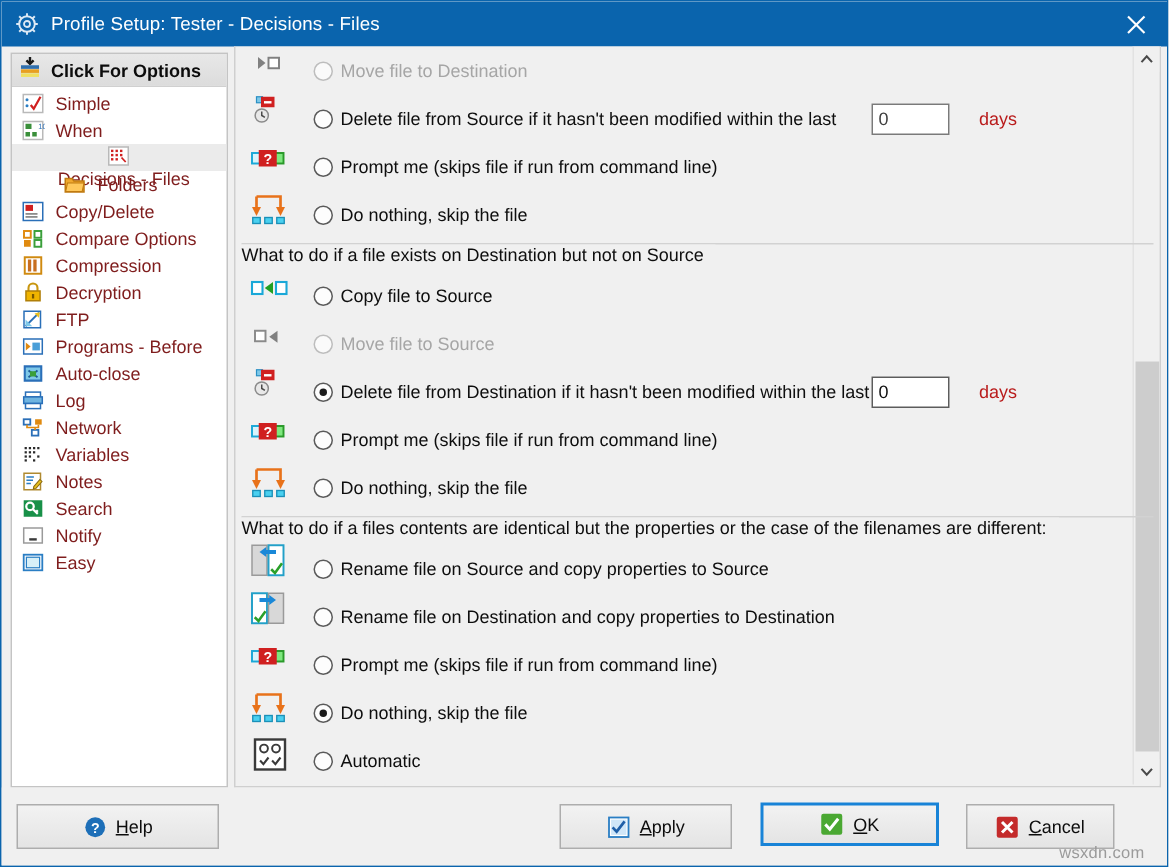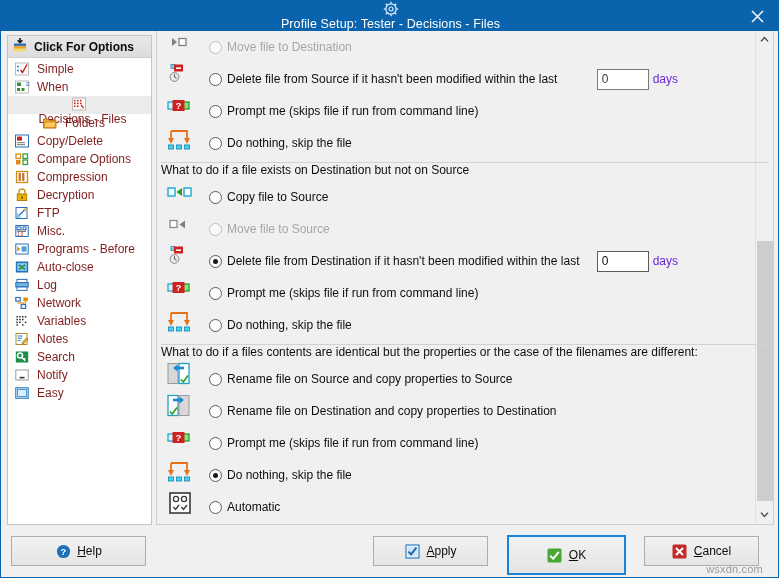--- a/index.html
+++ b/index.html
@@ -21,21 +21,21 @@
     border: 1px solid #0a64ad;
     box-sizing: border-box;
     overflow: hidden;
   }
 
   
   .titlebar {
     position: absolute; left: 0; top: 0;
     width: 779px; height: 30px;
     background: #0a64ad;
-    display: flex; align-items: center; flex-direction: column;
+    display: flex; align-items: center;
   }
   .title-icon {
     width: 16px; height: 16px;
     margin-left: 9px; margin-right: 8px;
     position: relative;
     flex: 0 0 auto;
   }
   .title-icon svg { display: block; }
   .title-text {
     color: #ffffff;
@@ -156,21 +156,21 @@
     border: 1px solid #7a7a7a;
     background: #ffffff;
     box-sizing: border-box;
     font-family: "Liberation Sans", sans-serif;
     font-size: 12px;
     padding: 0 4px;
     color: #404040;
     outline: none;
   }
   .numinput.strong { color: #101010; border-color: #5c5c5c; }
-  .days-lbl { margin-left: 4px; font-size: 12px; color: #6d28d9; }
+  .days-lbl { margin-left: 20px; font-size: 12px; color: #b91c1c; }
 
   .sectionhdr {
     position: relative;
     height: 22px;
     display: flex; align-items: center;
     padding-left: 4px;
     font-size: 12px;
     color: #0e0e0e;
   }
   .sectionhdr .txt { background: #f0f0f0; padding-right: 8px; z-index:2; position: relative; }
@@ -226,22 +226,22 @@
     color: #0c0c0c;
     gap: 6px;
   }
   .btn .bico { width: 16px; height: 16px; display:flex; align-items:center; justify-content:center; }
   .btn .bico svg { display:block; }
   .btn.default {
     border: 2px solid #1883d7;
   }
   .btn-help   { left: 10px;  top: 11px; width: 135px; }
   .btn-apply  { left: 372px; top: 11px; width: 115px; }
-  .btn-ok     { left: 506px; top: 10px; width: 119px; height: 40px; }
-  .btn-cancel { left: 643px; top: 11px; width: 115px; }
+  .btn-ok     { left: 506px; top: 10px; width: 119px; height: 29px; }
+  .btn-cancel { left: 643px; top: 11px; width: 99px; }
   .acc { text-decoration: underline; }
 
   .watermark {
     position: absolute;
     right: 15px; bottom: 2px;
     font-size: 11px;
     color: #9a9a9a;
     letter-spacing: .2px;
   }
 </style>
@@ -389,32 +389,20 @@
               <path d="M3 12.5 L12 3.5" stroke="#2a6fb8" stroke-width="1.2"></path>
               <path d="M3 12.5 L3 8 L7.5 12.5 Z" fill="#7ec8e8"></path>
               <path d="M9 4 L12.6 3.2 L11.9 6.8 Z" fill="#e8c020"></path>
             </svg>
           </span>
           <span class="lbl">FTP</span>
         </div>
         <div class="side-item">
           <span class="ico">
             <svg width="16" height="16" viewBox="0 0 16 16">
-              <rect x="1.8" y="2.5" width="12.4" height="11" fill="#fff" stroke="#2a6fb8"></rect>
-              <rect x="3" y="4" width="4" height="2.6" fill="none" stroke="#2a6fb8"></rect>
-              <rect x="9" y="4" width="3" height="2.6" fill="none" stroke="#2a6fb8"></rect>
-              <path d="M3 8.2 L12 8.2" stroke="#444" stroke-width="1"></path>
-              <text x="3" y="12.6" font-size="4.6" fill="#b02020" font-family="Liberation Sans">1.0</text>
-            </svg>
-          </span>
-          <span class="lbl">Misc.</span>
-        </div>
-        <div class="side-item">
-          <span class="ico">
-            <svg width="16" height="16" viewBox="0 0 16 16">
               <rect x="1.8" y="3" width="12.4" height="10" fill="#fff" stroke="#2a6fb8"></rect>
               <path d="M3.2 5.4 L3.2 10.6 L6.4 8 Z" fill="#e08a10"></path>
               <rect x="7.6" y="5.4" width="5" height="5.2" fill="#4a9fd8"></rect>
             </svg>
           </span>
           <span class="lbl">Programs - Before</span>
         </div>
         <div class="side-item">
           <span class="ico">
             <svg width="16" height="16" viewBox="0 0 16 16">

